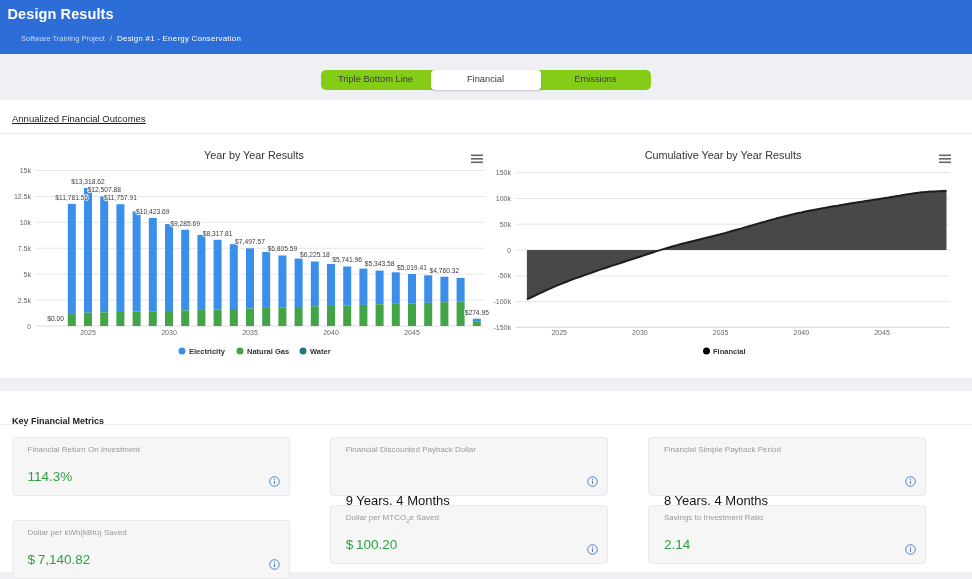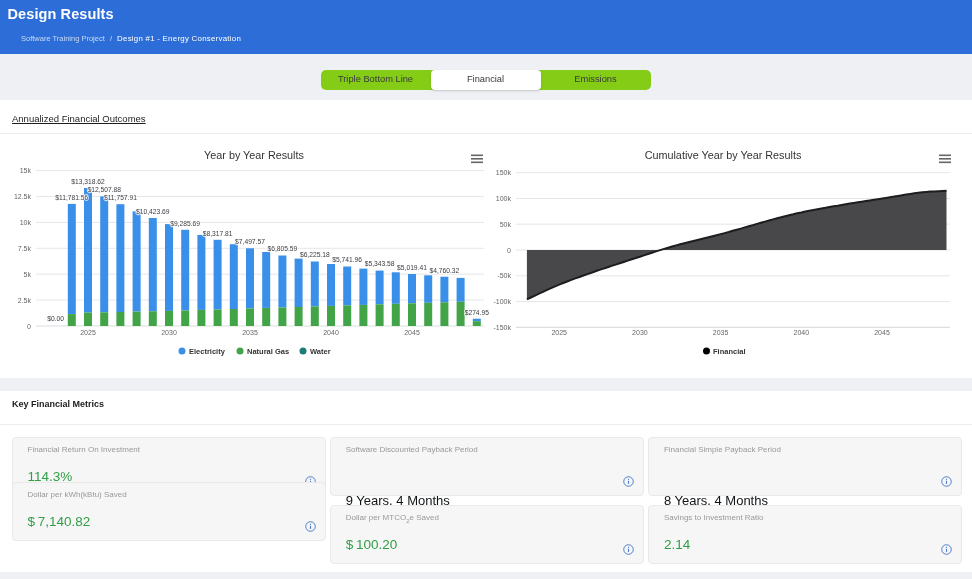--- a/index.html
+++ b/index.html
@@ -11,21 +11,21 @@
 .hcrumb .sep { color:rgba(255,255,255,0.75); margin:0 3px; }
 .tabs { left:320.5px; top:70px; width:330px; height:19.5px; background:#84cc16; border-radius:5px; display:flex; align-items:center; }
 .tab { width:110px; height:19.5px; line-height:19.5px; text-align:center; font-size:9.3px; color:#3a3a3c; }
 .tab.active { background:#ffffff; border-radius:4px; height:19.5px; line-height:19.5px; box-shadow:0 1px 2px rgba(0,0,0,0.18); }
 .sect1 { left:0; top:100px; width:972px; height:278px; background:#ffffff; }
 .sect2 { left:0; top:390.5px; width:972px; height:181px; background:#ffffff; }
 .shead { font-size:9.5px; color:#1d1d1f; font-weight:500; }
 .rule { height:1px; background:#ececec; width:972px; left:0; }
 .chart1 { left:4px; top:140px; }
 .chart2 { left:486px; top:140px; }
-.mcard { position:absolute; width:314px; height:59px; background:#f6f6f6; border:1px solid #e9e9e9; border-radius:4px; }
+.mcard { position:absolute; width:278px; height:59px; background:#f6f6f6; border:1px solid #e9e9e9; border-radius:4px; }
 .mlab { position:absolute; left:15px; top:6.5px; font-size:8px; color:#97999c; }
 .mlab sub { font-size:6px; }
 .mval { position:absolute; left:15px; top:31px; font-size:13px; }
 .mval.green { color:#2f9e44; font-size:13.5px; }
 .mval.dark { color:#111417;margin-top:24px; }
 .micon { position:absolute; right:9px; top:34.5px; width:11px; height:11px; }
 </style></head>
 <body>
 <div class="abs header"></div>
 <div class="abs htitle">Design Results</div>
@@ -167,50 +167,50 @@
       <text x="315.3" y="194.5" font-size="7" fill="#666666" text-anchor="middle">2040</text>
       <text x="396.0" y="194.5" font-size="7" fill="#666666" text-anchor="middle">2045</text>
       <path d="M40.9,159.3 L44.9,157.5 L49.0,155.6 L53.0,153.7 L57.0,151.8 L61.1,149.9 L65.1,148.1 L69.1,146.3 L73.2,144.6 L77.2,143.0 L81.2,141.5 L85.3,139.9 L89.3,138.4 L93.4,137.0 L97.4,135.5 L101.4,134.1 L105.5,132.7 L109.5,131.3 L113.5,129.9 L117.6,128.6 L121.6,127.2 L125.6,125.9 L129.7,124.6 L133.7,123.3 L137.7,122.0 L141.8,120.6 L145.8,119.3 L149.8,118.0 L153.9,116.7 L157.9,115.4 L162.0,114.0 L166.0,112.7 L170.0,111.4 L174.1,110.1 L178.1,108.9 L182.1,107.7 L186.2,106.5 L190.2,105.4 L194.2,104.3 L198.3,103.2 L202.3,102.2 L206.3,101.2 L210.4,100.2 L214.4,99.2 L218.4,98.2 L222.5,97.2 L226.5,96.2 L230.5,95.2 L234.6,94.1 L238.6,93.1 L242.7,92.0 L246.7,90.8 L250.7,89.7 L254.8,88.6 L258.8,87.4 L262.8,86.3 L266.9,85.1 L270.9,83.9 L274.9,82.8 L279.0,81.6 L283.0,80.5 L287.0,79.4 L291.1,78.3 L295.1,77.3 L299.1,76.2 L303.2,75.2 L307.2,74.3 L311.2,73.3 L315.3,72.5 L319.3,71.6 L323.3,70.8 L327.4,70.0 L331.4,69.3 L335.5,68.5 L339.5,67.8 L343.5,67.0 L347.6,66.3 L351.6,65.7 L355.6,65.0 L359.7,64.3 L363.7,63.6 L367.7,63.0 L371.8,62.3 L375.8,61.7 L379.8,61.1 L383.9,60.4 L387.9,59.8 L391.9,59.2 L396.0,58.6 L400.0,57.9 L404.1,57.2 L408.1,56.6 L412.1,55.9 L416.2,55.2 L420.2,54.5 L424.2,53.9 L428.3,53.3 L432.3,52.8 L436.3,52.3 L440.4,51.9 L444.4,51.6 L448.4,51.4 L452.5,51.2 L456.5,51.0 L460.5,50.8 L460.5,110.1 L40.9,110.1 Z" fill="#48484b"></path>
       <path d="M40.9,159.3 L44.9,157.5 L49.0,155.6 L53.0,153.7 L57.0,151.8 L61.1,149.9 L65.1,148.1 L69.1,146.3 L73.2,144.6 L77.2,143.0 L81.2,141.5 L85.3,139.9 L89.3,138.4 L93.4,137.0 L97.4,135.5 L101.4,134.1 L105.5,132.7 L109.5,131.3 L113.5,129.9 L117.6,128.6 L121.6,127.2 L125.6,125.9 L129.7,124.6 L133.7,123.3 L137.7,122.0 L141.8,120.6 L145.8,119.3 L149.8,118.0 L153.9,116.7 L157.9,115.4 L162.0,114.0 L166.0,112.7 L170.0,111.4 L174.1,110.1 L178.1,108.9 L182.1,107.7 L186.2,106.5 L190.2,105.4 L194.2,104.3 L198.3,103.2 L202.3,102.2 L206.3,101.2 L210.4,100.2 L214.4,99.2 L218.4,98.2 L222.5,97.2 L226.5,96.2 L230.5,95.2 L234.6,94.1 L238.6,93.1 L242.7,92.0 L246.7,90.8 L250.7,89.7 L254.8,88.6 L258.8,87.4 L262.8,86.3 L266.9,85.1 L270.9,83.9 L274.9,82.8 L279.0,81.6 L283.0,80.5 L287.0,79.4 L291.1,78.3 L295.1,77.3 L299.1,76.2 L303.2,75.2 L307.2,74.3 L311.2,73.3 L315.3,72.5 L319.3,71.6 L323.3,70.8 L327.4,70.0 L331.4,69.3 L335.5,68.5 L339.5,67.8 L343.5,67.0 L347.6,66.3 L351.6,65.7 L355.6,65.0 L359.7,64.3 L363.7,63.6 L367.7,63.0 L371.8,62.3 L375.8,61.7 L379.8,61.1 L383.9,60.4 L387.9,59.8 L391.9,59.2 L396.0,58.6 L400.0,57.9 L404.1,57.2 L408.1,56.6 L412.1,55.9 L416.2,55.2 L420.2,54.5 L424.2,53.9 L428.3,53.3 L432.3,52.8 L436.3,52.3 L440.4,51.9 L444.4,51.6 L448.4,51.4 L452.5,51.2 L456.5,51.0 L460.5,50.8" fill="none" stroke="#1d1d20" stroke-width="2" stroke-linejoin="round"></path>
       <g font-size="7.5" font-weight="bold" fill="#333333">
         <circle cx="220.5" cy="211" r="3.5" fill="#000000"></circle>
         <text x="227" y="213.5">Financial</text>
       </g>
     </svg></div>
 <div class="abs sect2"></div>
-<div class="abs shead" style="left:12px;top:399px;font-weight:600;font-size:9px;">Key Financial Metrics</div>
+<div class="abs shead" style="left:12px;top:416px;font-weight:600;font-size:9px;">Key Financial Metrics</div>
 <div class="abs rule" style="top:424px;"></div>
 <div class="mcard" style="left:11.5px;top:437.0px;">
     <div class="mlab">Financial Return On Investment</div>
     <div class="mval green">114.3%</div>
     <div class="micon"><svg width="11" height="11" viewBox="0 0 12 12">
         <circle cx="6" cy="6" r="5.2" fill="none" stroke="#4a7ac8" stroke-width="1.05"></circle>
         <rect x="5.4" y="5.2" width="1.2" height="3.4" fill="#4a7ac8"></rect>
         <rect x="5.4" y="3.0" width="1.2" height="1.2" fill="#4a7ac8"></rect>
       </svg></div>
   </div>
 <div class="mcard" style="left:329.7px;top:437.0px;">
-    <div class="mlab">Software Discounted Payback Period</div>
+    <div class="mlab">Financial Discounted Payback Dollar</div>
     <div class="mval dark">9 Years, 4 Months</div>
     <div class="micon"><svg width="11" height="11" viewBox="0 0 12 12">
         <circle cx="6" cy="6" r="5.2" fill="none" stroke="#4a7ac8" stroke-width="1.05"></circle>
         <rect x="5.4" y="5.2" width="1.2" height="3.4" fill="#4a7ac8"></rect>
         <rect x="5.4" y="3.0" width="1.2" height="1.2" fill="#4a7ac8"></rect>
       </svg></div>
   </div>
 <div class="mcard" style="left:647.9px;top:437.0px;">
     <div class="mlab">Financial Simple Payback Period</div>
     <div class="mval dark">8 Years, 4 Months</div>
     <div class="micon"><svg width="11" height="11" viewBox="0 0 12 12">
         <circle cx="6" cy="6" r="5.2" fill="none" stroke="#4a7ac8" stroke-width="1.05"></circle>
         <rect x="5.4" y="5.2" width="1.2" height="3.4" fill="#4a7ac8"></rect>
         <rect x="5.4" y="3.0" width="1.2" height="1.2" fill="#4a7ac8"></rect>
       </svg></div>
   </div>
-<div class="mcard" style="left:11.5px;top:482px;">
+<div class="mcard" style="left:11.5px;top:520px;">
     <div class="mlab">Dollar per kWh(kBtu) Saved</div>
     <div class="mval green">$ 7,140.82</div>
     <div class="micon"><svg width="11" height="11" viewBox="0 0 12 12">
         <circle cx="6" cy="6" r="5.2" fill="none" stroke="#4a7ac8" stroke-width="1.05"></circle>
         <rect x="5.4" y="5.2" width="1.2" height="3.4" fill="#4a7ac8"></rect>
         <rect x="5.4" y="3.0" width="1.2" height="1.2" fill="#4a7ac8"></rect>
       </svg></div>
   </div>
 <div class="mcard" style="left:329.7px;top:505.3px;">
     <div class="mlab">Dollar per MTCO<sub>2</sub>e Saved</div>

